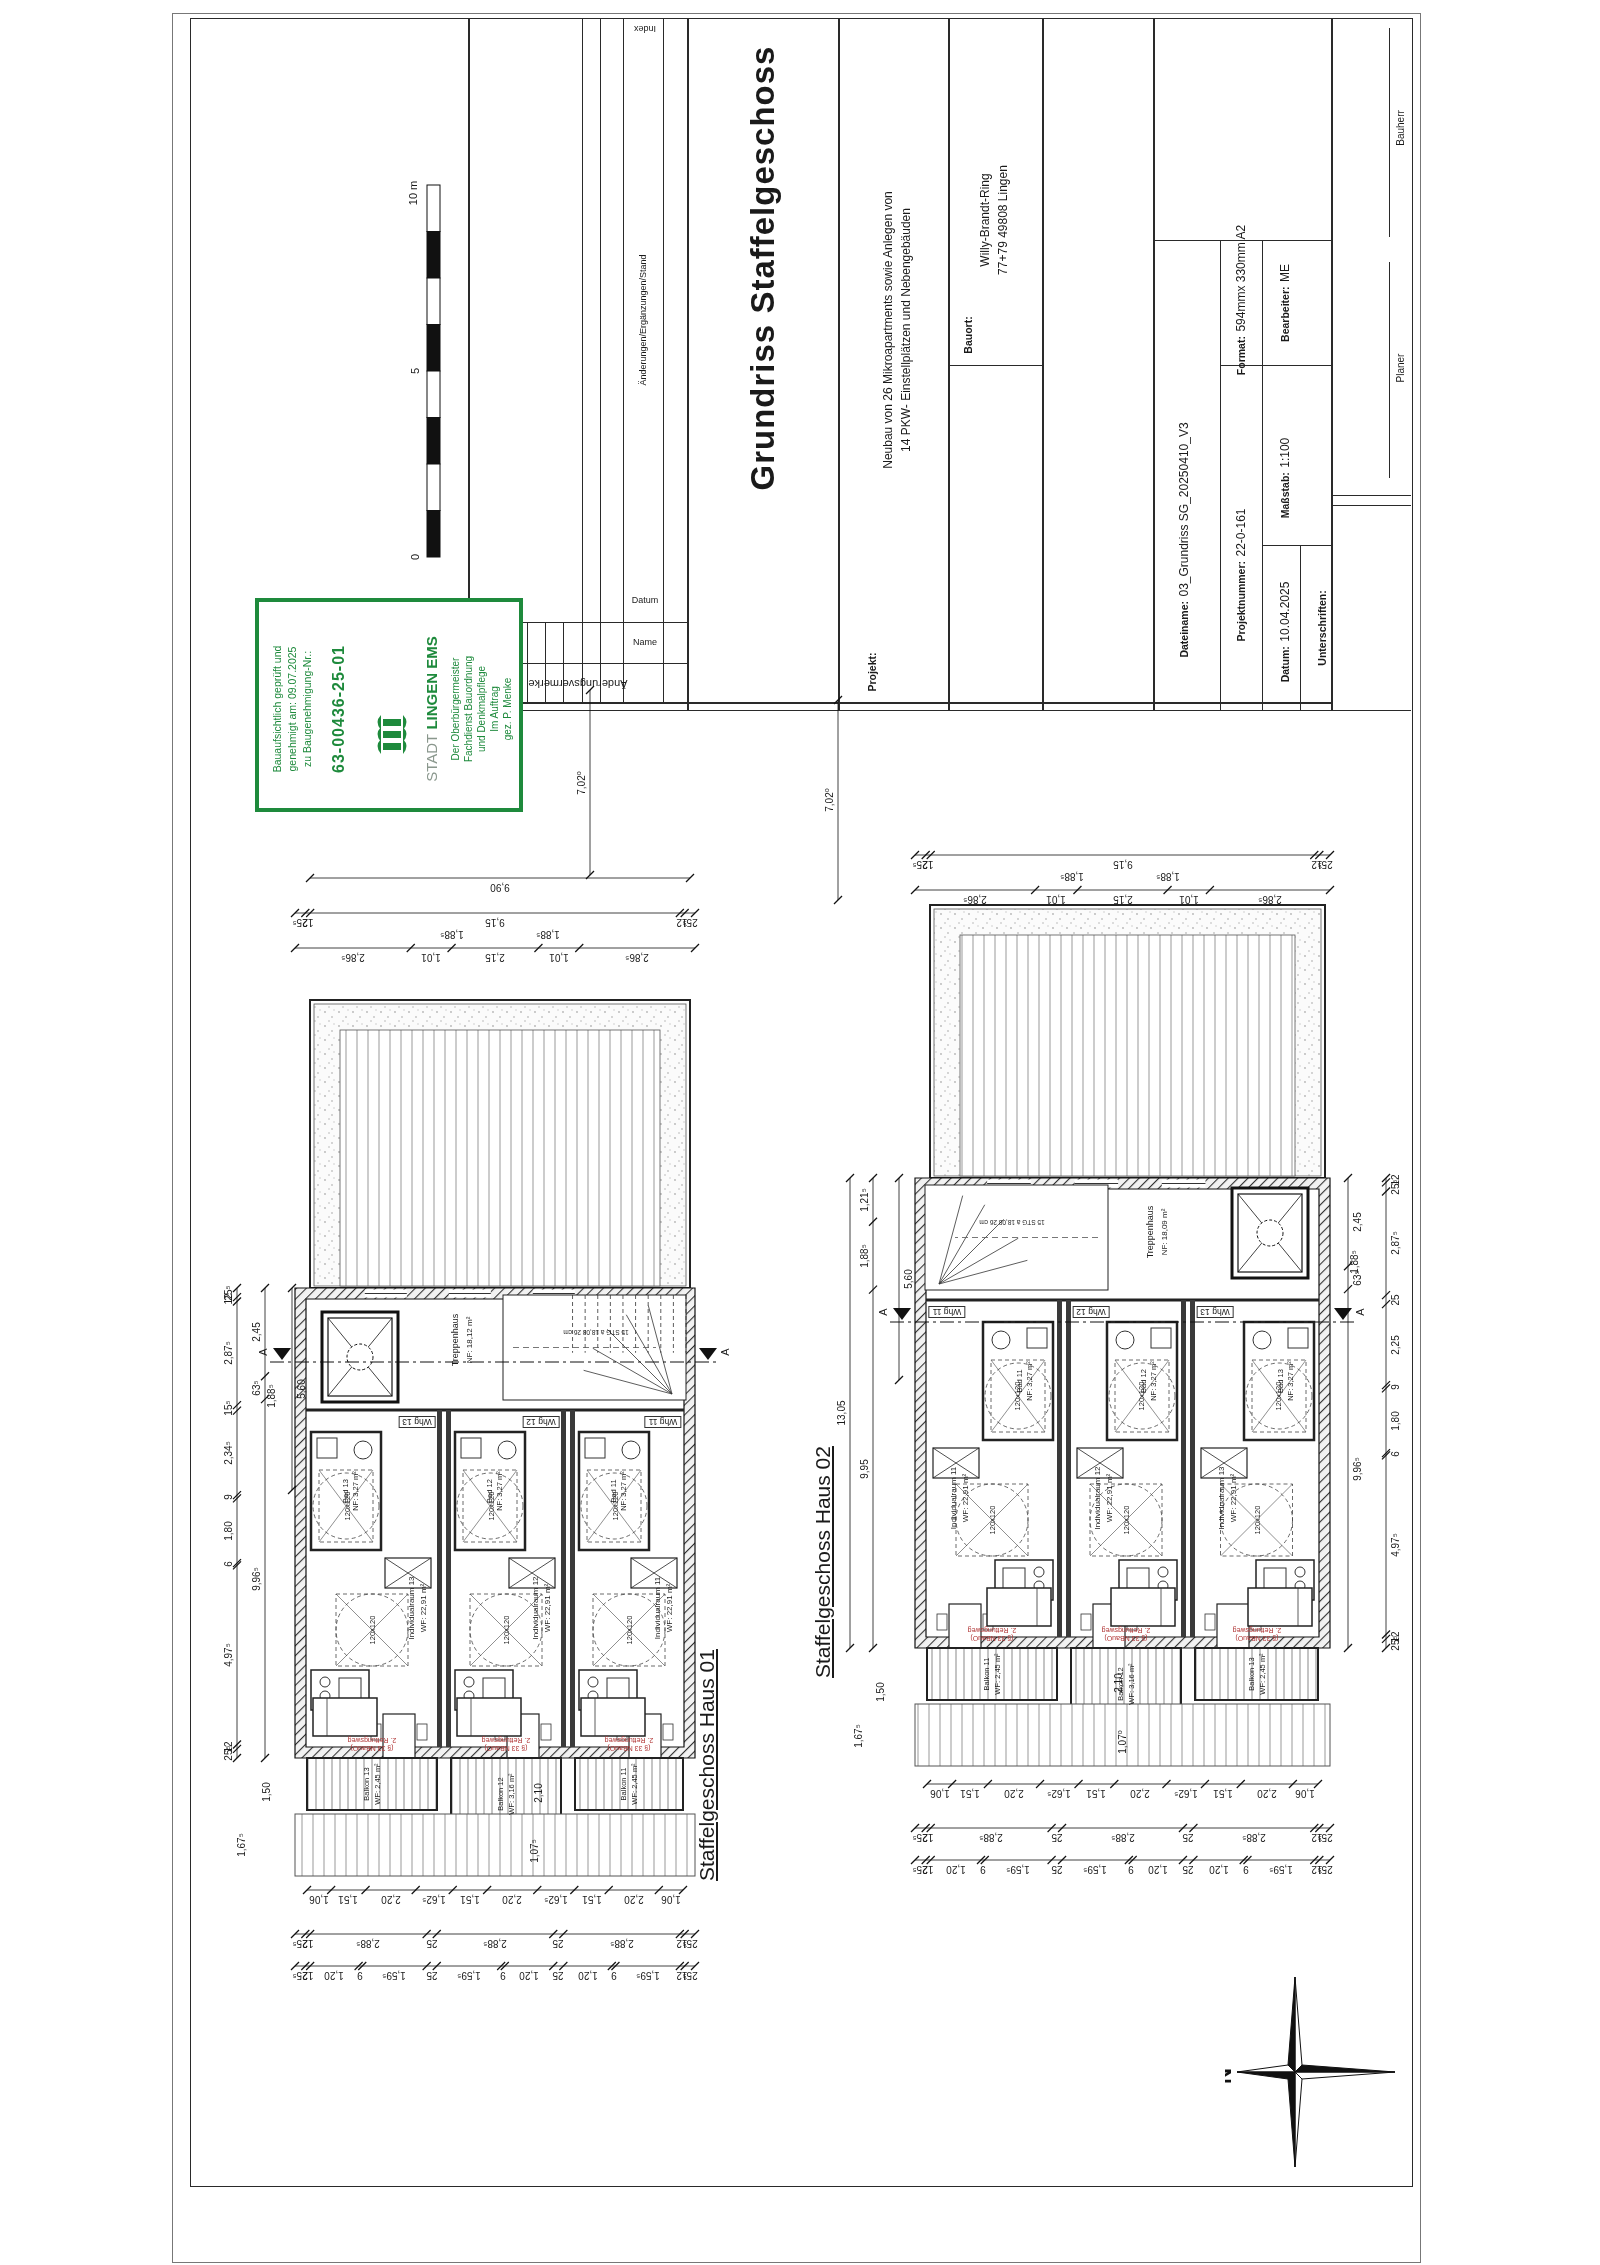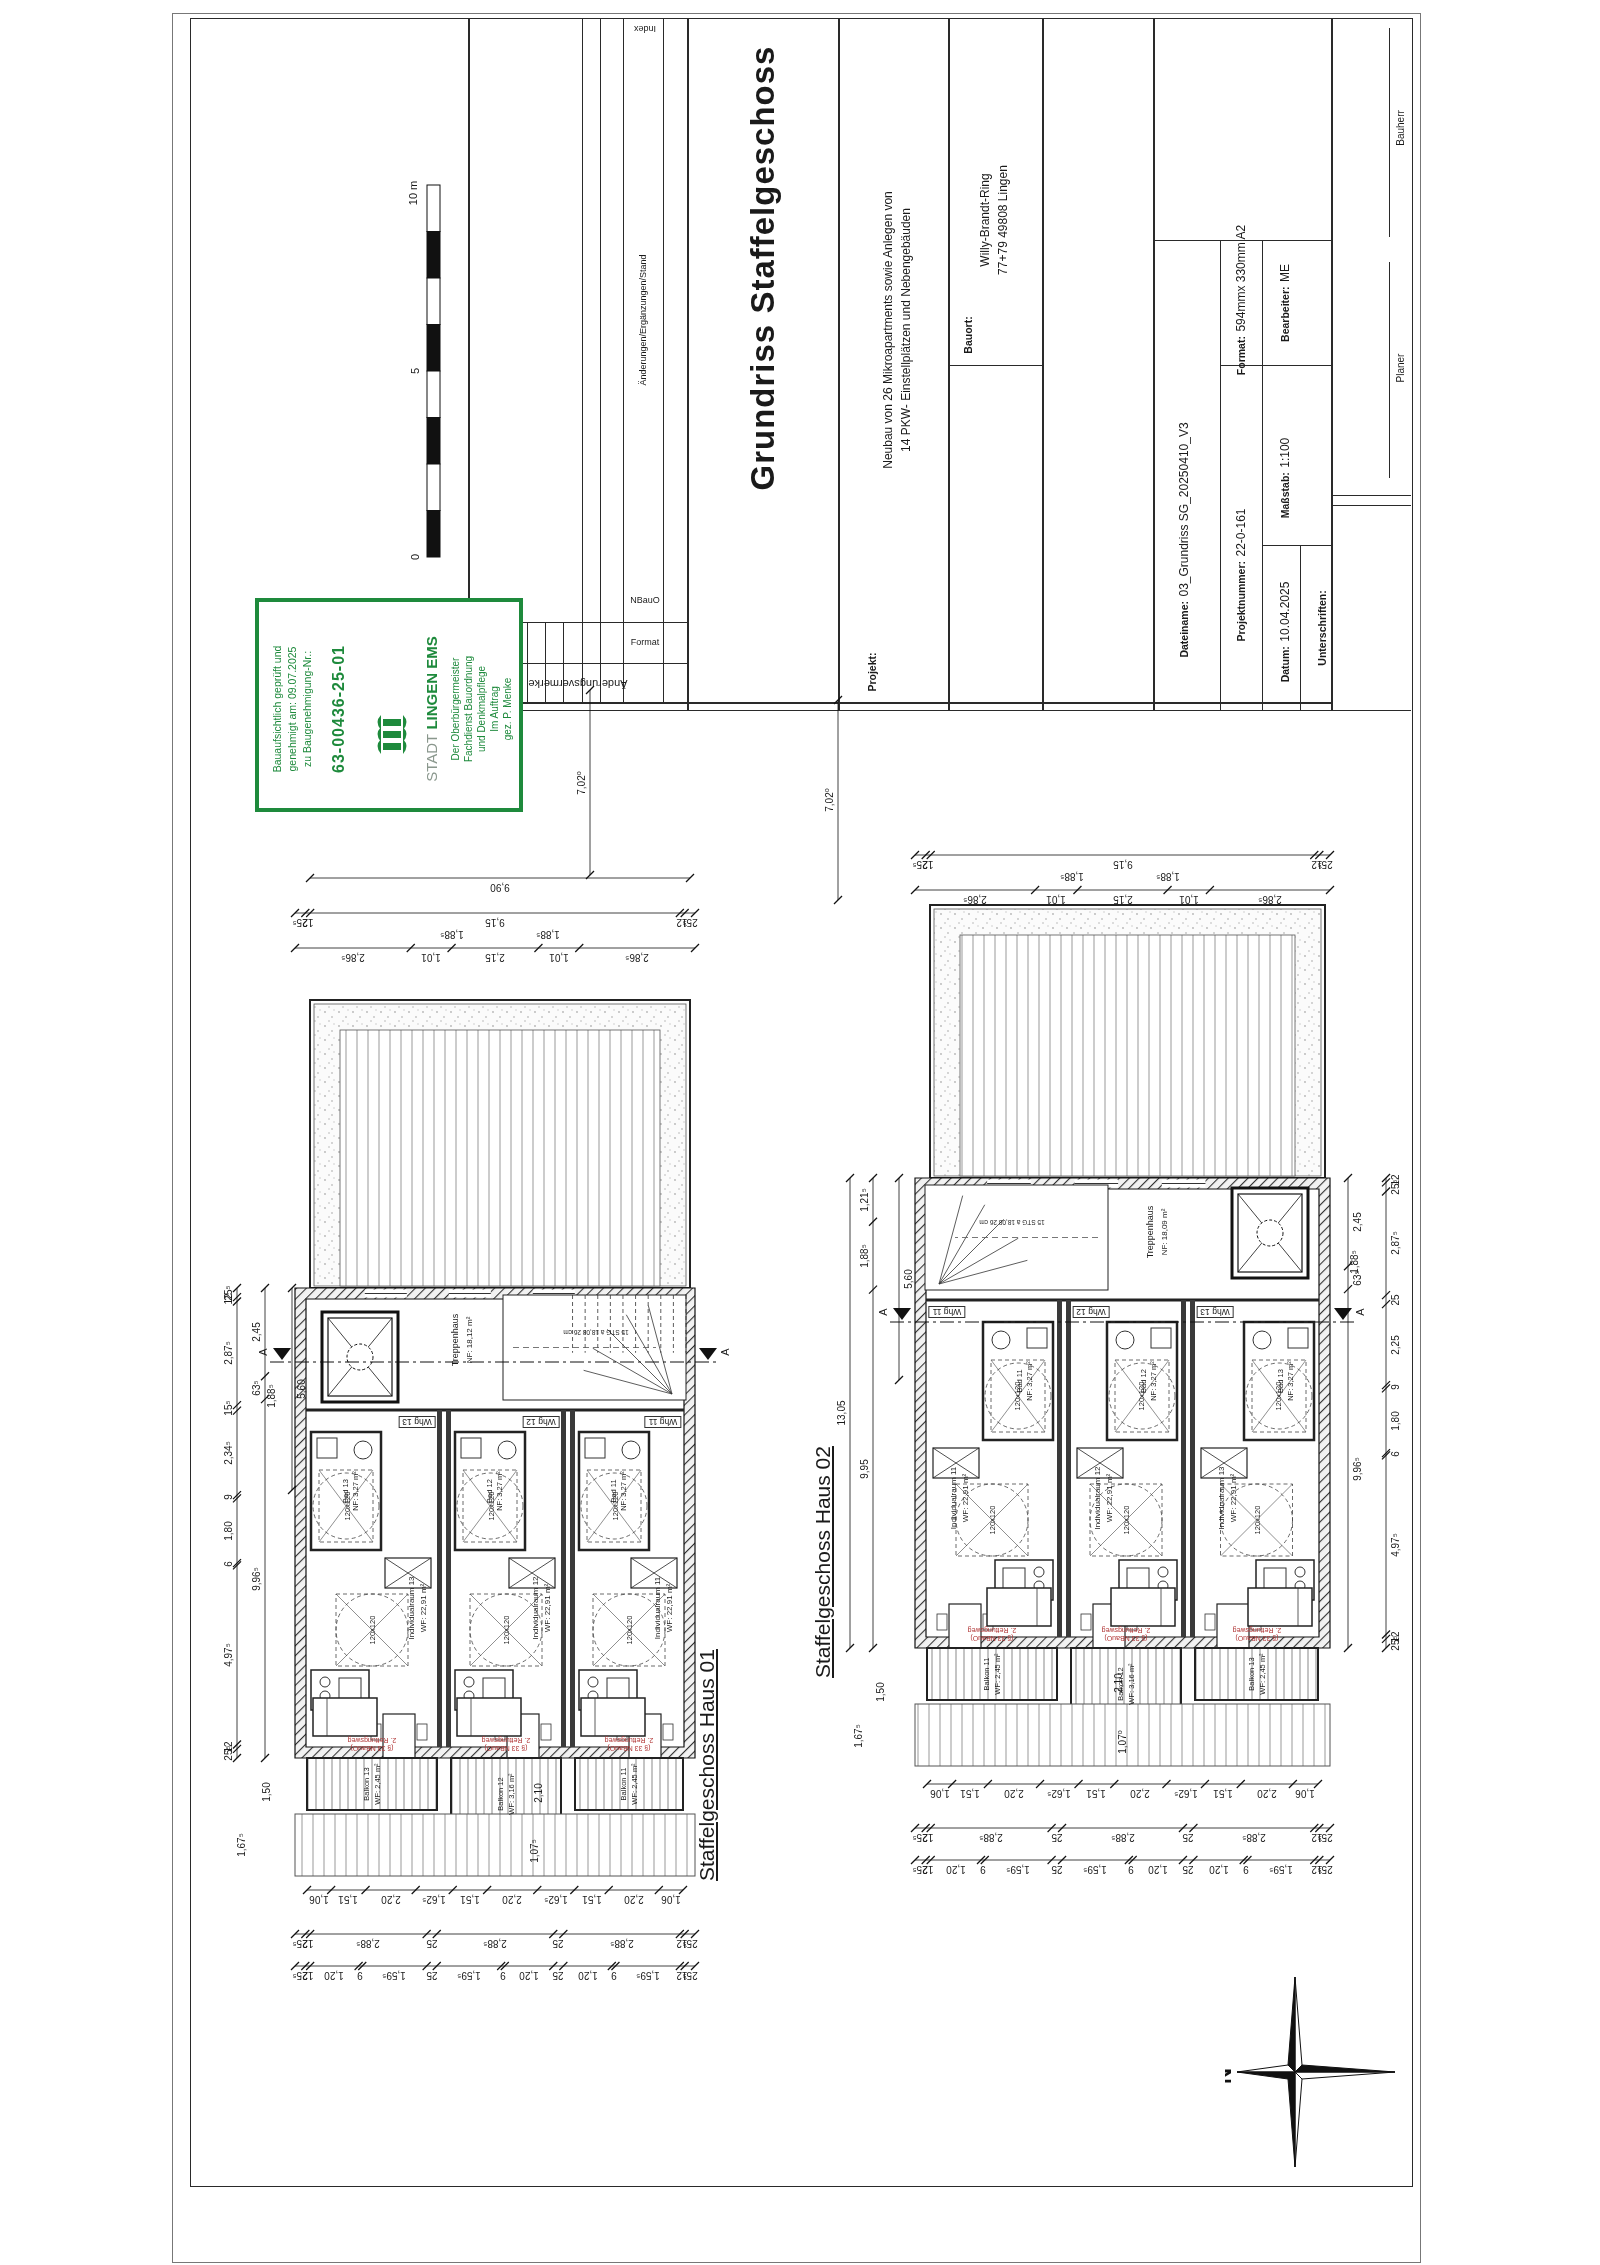--- a/index.html
+++ b/index.html
@@ -59,22 +59,22 @@
       <div class="line" style="left:663px;top:18px;width:1px;height:685px;"></div>
       <div class="line" style="left:468px;top:622px;width:219px;height:1px;"></div>
       <div class="line" style="left:468px;top:663px;width:219px;height:1px;"></div>
       <div class="line" style="left:487px;top:622px;width:1px;height:81px;"></div>
       <div class="line" style="left:507px;top:622px;width:1px;height:81px;"></div>
       <div class="line" style="left:527px;top:622px;width:1px;height:81px;"></div>
       <div class="line" style="left:545px;top:622px;width:1px;height:81px;"></div>
       <div class="line" style="left:563px;top:622px;width:1px;height:81px;"></div>
       <div class="lbl r180 tiny" style="left:645px;top:29px;font-size:9px;">Index</div>
       <div class="lbl r90 tiny" style="left:643px;top:320px;font-size:9px;">Änderungen/Ergänzungen/Stand</div>
-      <div class="lbl tiny" style="left:645px;top:600px;font-size:9px;">NBauO</div>
-      <div class="lbl tiny" style="left:645px;top:642px;font-size:9px;">Format</div>
+      <div class="lbl tiny" style="left:645px;top:600px;font-size:9px;">Datum</div>
+      <div class="lbl tiny" style="left:645px;top:642px;font-size:9px;">Name</div>
       <div class="lbl r180" style="left:578px;top:684px;font-size:11px;">Änderungsvermerke</div>
     </div>
 
     <div class="lbl r90 big-title" style="left:763px;top:268px;">Grundriss Staffelgeschoss</div>
 
     <div class="lbl r90 tb-label" style="left:872px;top:672px;">Projekt:</div>
     <div class="lbl r90 tb-val" style="left:888px;top:330px;">Neubau von 26 Mikroapartments sowie Anlegen von</div>
     <div class="lbl r90 tb-val" style="left:906px;top:330px;">14 PKW- Einstellplätzen und Nebengebäuden</div>
 
     <div class="lbl r90 tb-label" style="left:968px;top:335px;">Bauort:</div>

